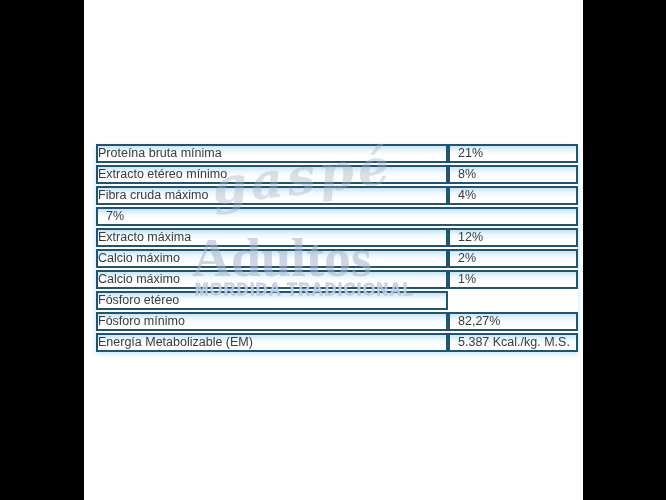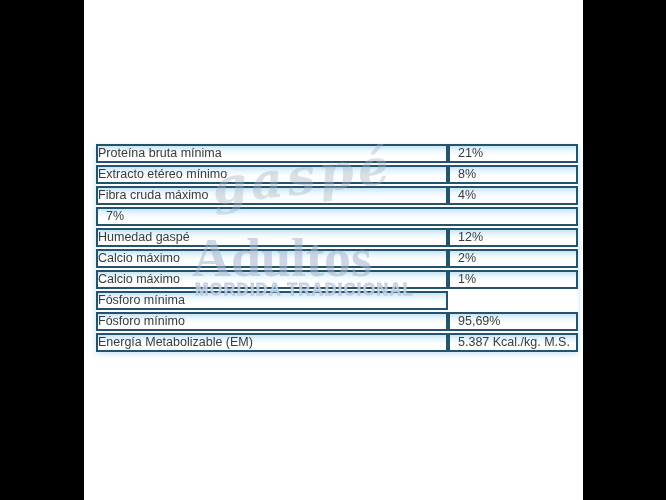--- a/index.html
+++ b/index.html
@@ -78,37 +78,37 @@
         <div class="tcell tcell-value">8%</div>
       </div>
       <div class="trow">
         <div class="tcell tcell-label">Fibra cruda máximo</div>
         <div class="tcell tcell-value">4%</div>
       </div>
       <div class="trow">
         <div class="tcell tcell-value">7%</div>
       </div>
       <div class="trow">
-        <div class="tcell tcell-label">Humedad gaspé</div>
+        <div class="tcell tcell-label">Extracto máxima</div>
         <div class="tcell tcell-value">12%</div>
       </div>
       <div class="trow">
         <div class="tcell tcell-label">Calcio máximo</div>
         <div class="tcell tcell-value">2%</div>
       </div>
       <div class="trow">
         <div class="tcell tcell-label">Calcio máximo</div>
         <div class="tcell tcell-value">1%</div>
       </div>
       <div class="trow">
-        <div class="tcell tcell-label">Fósforo mínima</div>
+        <div class="tcell tcell-label">Fósforo etéreo</div>
       </div>
       <div class="trow">
         <div class="tcell tcell-label">Fósforo mínimo</div>
-        <div class="tcell tcell-value">95,69%</div>
+        <div class="tcell tcell-value">82,27%</div>
       </div>
       <div class="trow">
         <div class="tcell tcell-label">Energía Metabolizable (EM)</div>
         <div class="tcell tcell-value">5.387 Kcal./kg. M.S.</div>
       </div>
     </div>
 
   <div class="wm wm-script">gaspé</div>
   <div class="wm wm-subtitle">MORDIDA TRADICIONAL</div>
   <div class="wm wm-title">Adultos</div>

